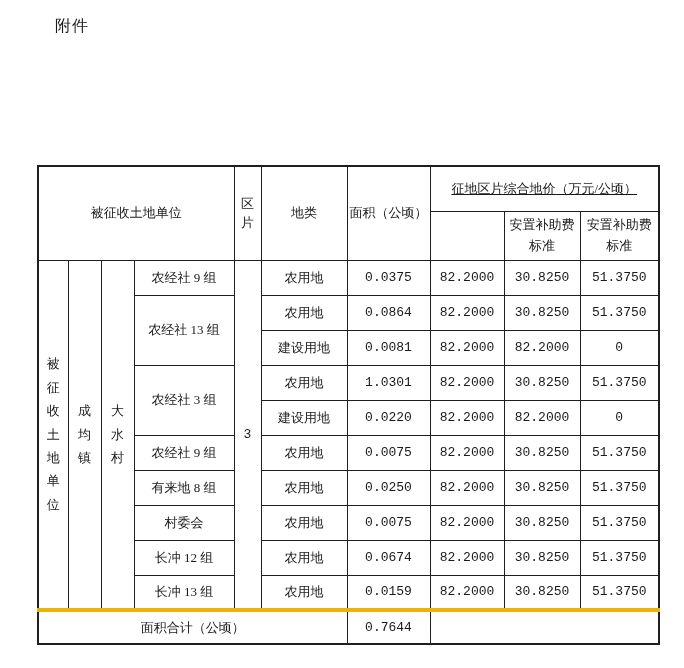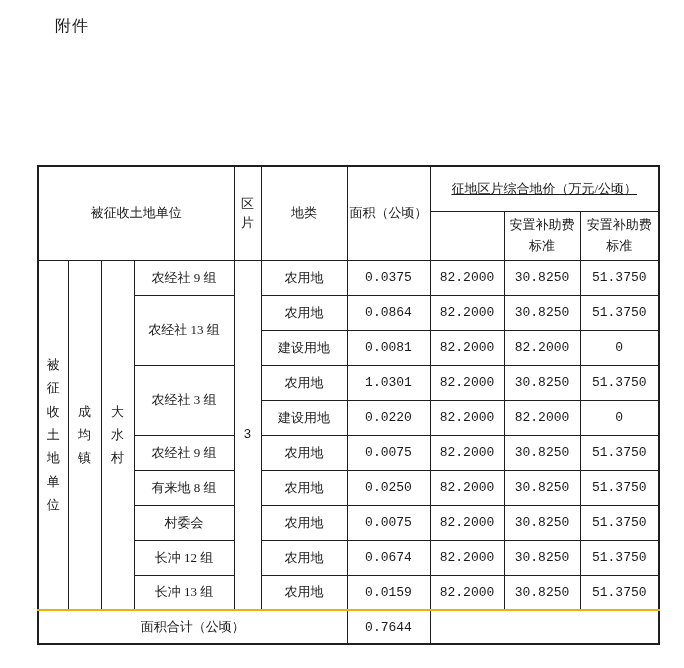--- a/index.html
+++ b/index.html
@@ -33,21 +33,21 @@
     vertical-align:middle;
     font-weight:normal;
     padding:0 2px;
     overflow:hidden;
   }
   table.comp{border:2px solid #1f1f1f;}
   tr.h1{height:45px;}
   tr.h2{height:49px;}
   tr.body-row{height:35px;}
   tr.total-row{height:34px;}
-  tr.total-row td{border-top:2px solid #eab308;}
+  tr.total-row td{border-top:4px solid #eab308;}
   th.price-group{border-bottom:none;text-decoration:underline;}
   th.price-sub-empty{border-top:none;}
   th.wrap{padding:0 11px;line-height:1.55;}
   .vtext{
     width:1.05em;margin:16px auto;
     word-break:break-all;
     line-height:1.8;
     font-size:13px;
   }
   .vtext.short{line-height:1.5;}

